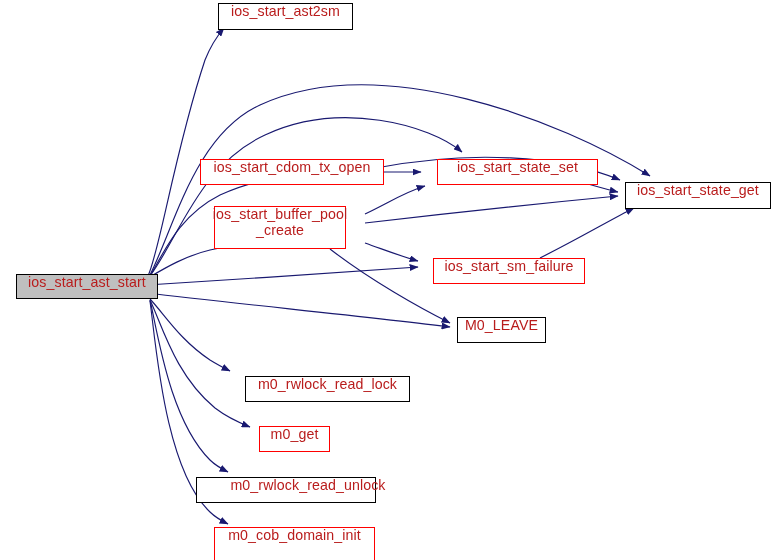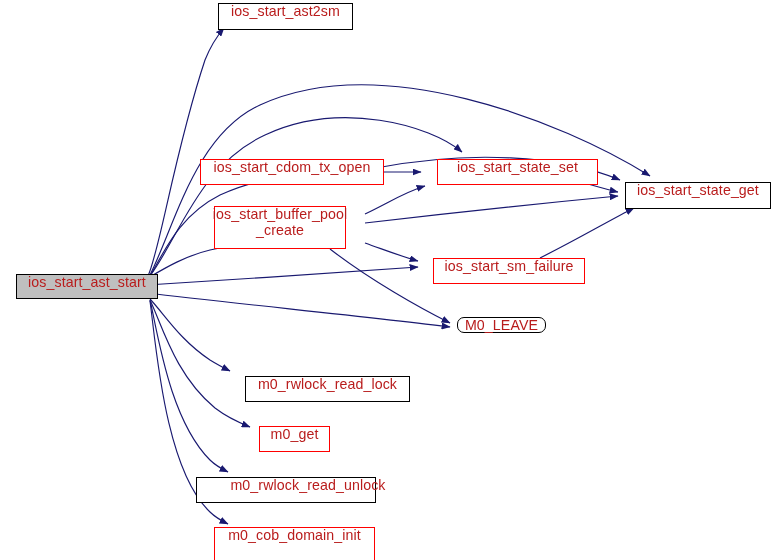--- a/index.html
+++ b/index.html
@@ -89,21 +89,21 @@
   </svg>
 
   <div id="nodes-group">
       <div class="node" style="left: 218px; top: 3px; width: 135px; height: 27px; border-color: rgb(0, 0, 0); background: rgb(255, 255, 255);"><span class="node-label">ios_start_ast2sm</span></div>
       <div class="node red" style="left: 192px; top: 159px; width: 184px; height: 26px; border-color: rgb(255, 0, 0); background: rgb(255, 255, 255);"><span class="node-label">ios_start_cdom_tx_open</span></div>
       <div class="node red" style="left: 206px; top: 206px; width: 132px; height: 43px; border-color: rgb(255, 0, 0); background: rgb(255, 255, 255);"><span class="node-label">ios_start_buffer_pool
 _create</span></div>
       <div class="node red" style="left: 429px; top: 159px; width: 161px; height: 26px; border-color: rgb(255, 0, 0); background: rgb(255, 255, 255);"><span class="node-label">ios_start_state_set</span></div>
       <div class="node" style="left: 625px; top: 182px; width: 146px; height: 27px; border-color: rgb(0, 0, 0); background: rgb(255, 255, 255);"><span class="node-label">ios_start_state_get</span></div>
       <div class="node red" style="left: 425px; top: 258px; width: 152px; height: 26px; border-color: rgb(255, 0, 0); background: rgb(255, 255, 255);"><span class="node-label">ios_start_sm_failure</span></div>
-      <div class="node" style="left: 457px; top: 317px; width: 89px; height: 16px; border-color: rgb(0, 0, 0); background: rgb(255, 255, 255); border-radius: 7px;"><span class="node-label">M0_LEAVE</span></div>
+      <div class="node" style="left: 457px; top: 317px; width: 89px; height: 26px; border-color: rgb(0, 0, 0); background: rgb(255, 255, 255);"><span class="node-label">M0_LEAVE</span></div>
       <div class="node current" style="left: 16px; top: 274px; width: 142px; height: 25px; border-color: rgb(0, 0, 0); background: rgb(191, 191, 191);"><span class="node-label">ios_start_ast_start</span></div>
       <div class="node" style="left: 203px; top: 376px; width: 165px; height: 26px; border-color: rgb(0, 0, 0); background: rgb(255, 255, 255); margin-left: 42px;"><span class="node-label">m0_rwlock_read_lock</span></div>
       <div class="node red" style="left: 251px; top: 426px; width: 71px; height: 26px; border-color: rgb(255, 0, 0); background: rgb(255, 255, 255);"><span class="node-label">m0_get</span></div>
       <div class="node" style="left: 196px; top: 477px; width: 180px; height: 26px; border-color: rgb(0, 0, 0); background: rgb(255, 255, 255); padding-left: 44px;"><span class="node-label">m0_rwlock_read_unlock</span></div>
       <div class="node red" style="left: 206px; top: 527px; width: 161px; height: 40px; border-color: rgb(255, 0, 0); background: rgb(255, 255, 255);"><span class="node-label">m0_cob_domain_init</span></div>
     </div>
 
 </div>
 
 </body></html>

